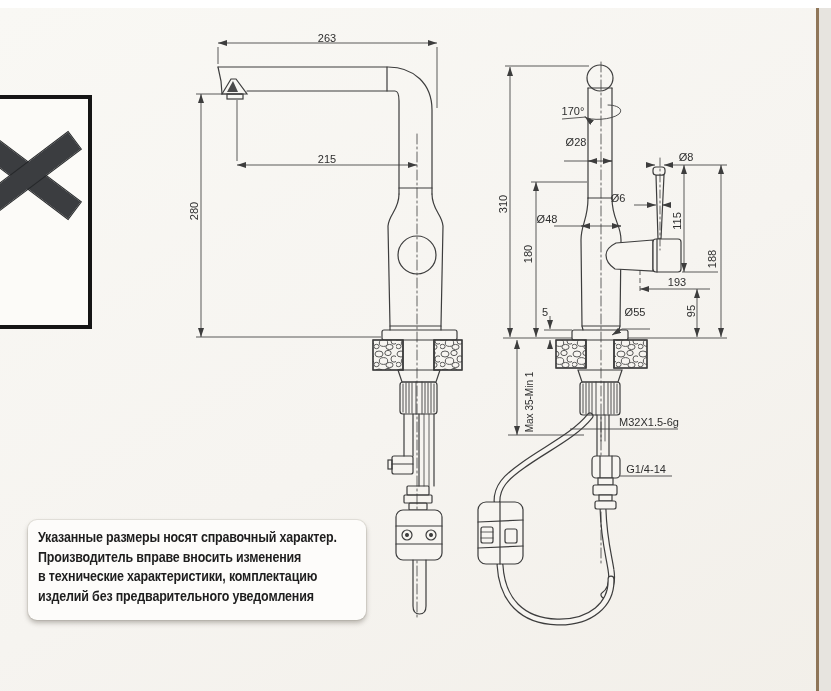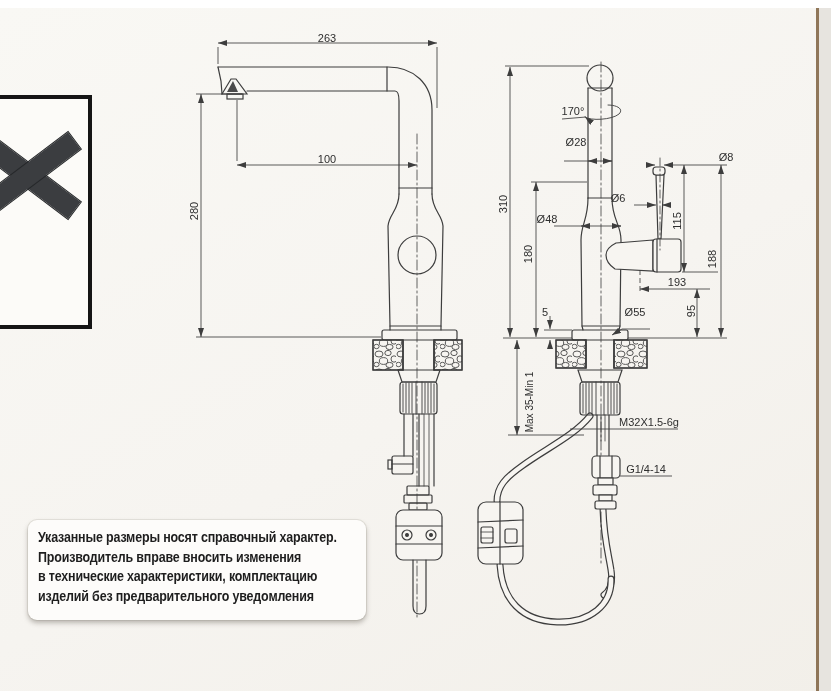--- a/index.html
+++ b/index.html
@@ -266,29 +266,29 @@
       <line x1="669" y1="197" x2="662" y2="197" marker-end="url(#ah)"></line>
 
       <path d="M650,321 L622,321 L612,327" marker-end="url(#ah)"></path>
       <line x1="562" y1="111" x2="586" y2="109"></line>
       <line x1="570" y1="421" x2="678" y2="421"></line>
       <line x1="620" y1="468" x2="672" y2="468"></line>
     </g>
   </svg>
 
   <span class="hl" style="left:327px;top:30px">263</span>
-  <span class="hl" style="left:327px;top:151px">100</span>
+  <span class="hl" style="left:327px;top:151px">215</span>
   <span class="rl" style="left:194px;top:203px">280</span>
   <span class="rl" style="left:503px;top:196px">310</span>
   <span class="rl" style="left:528px;top:246px">180</span>
   <span class="hl" style="left:573px;top:103px">170°</span>
   <span class="hl" style="left:576px;top:134px">Ø28</span>
   <span class="hl" style="left:547px;top:211px">Ø48</span>
   <span class="hl" style="left:618px;top:190px">Ø6</span>
-  <span class="hl" style="left:726px;top:149px">Ø8</span>
+  <span class="hl" style="left:686px;top:149px">Ø8</span>
   <span class="rl" style="left:677px;top:213px">115</span>
   <span class="rl" style="left:712px;top:251px">188</span>
   <span class="rl" style="left:691px;top:303px">95</span>
   <span class="hl" style="left:677px;top:274px">193</span>
   <span class="hl" style="left:635px;top:304px">Ø55</span>
   <span class="hl" style="left:545px;top:304px">5</span>
   <span class="rl sm" style="left:529px;top:394px">Max 35-Min 1</span>
   <span class="hl" style="left:649px;top:414px">M32X1.5-6g</span>
   <span class="hl" style="left:646px;top:461px">G1/4-14</span>
 

